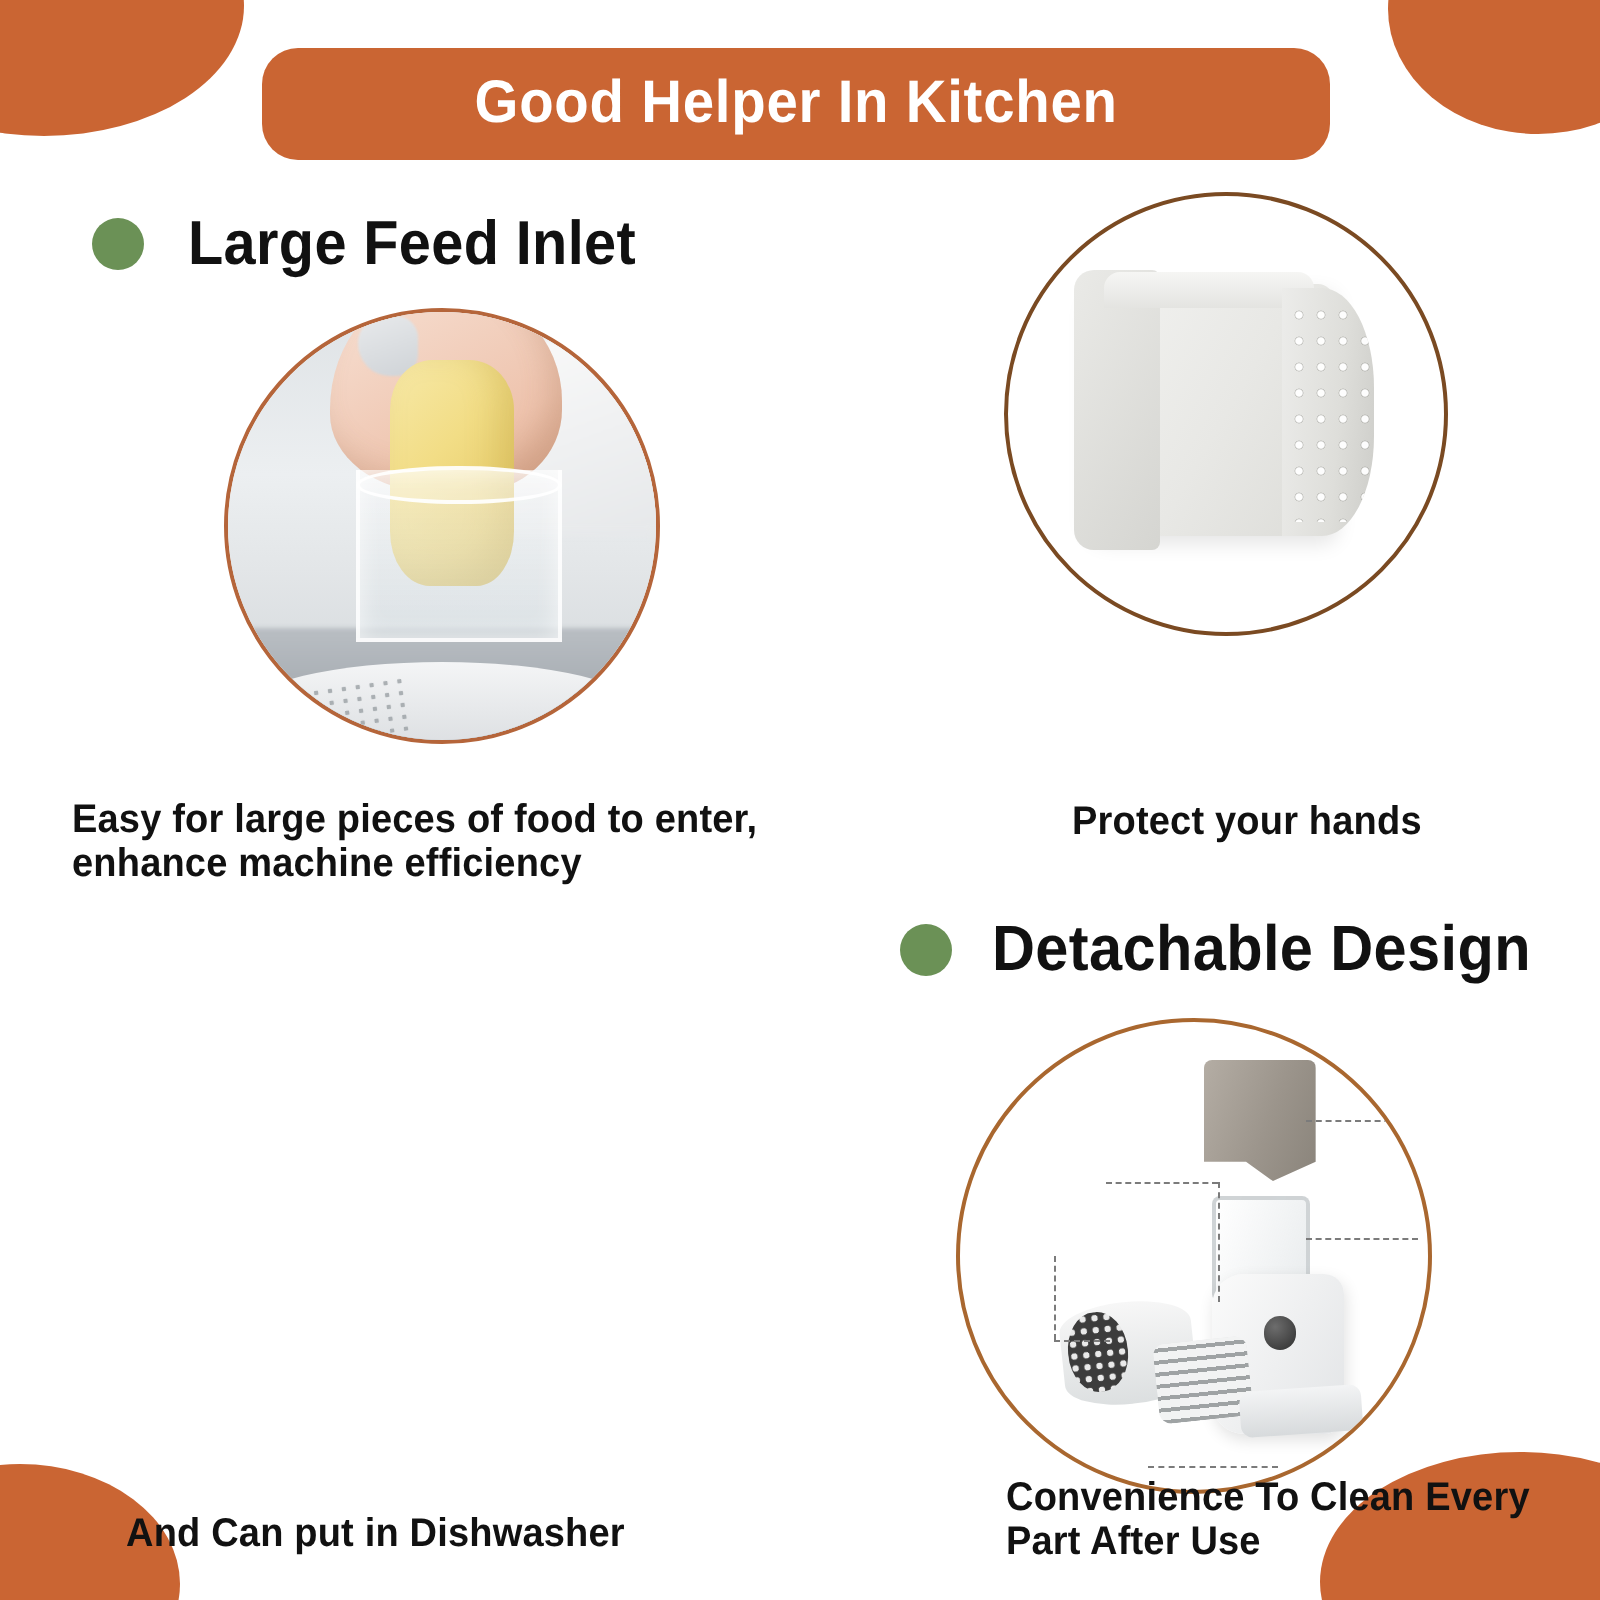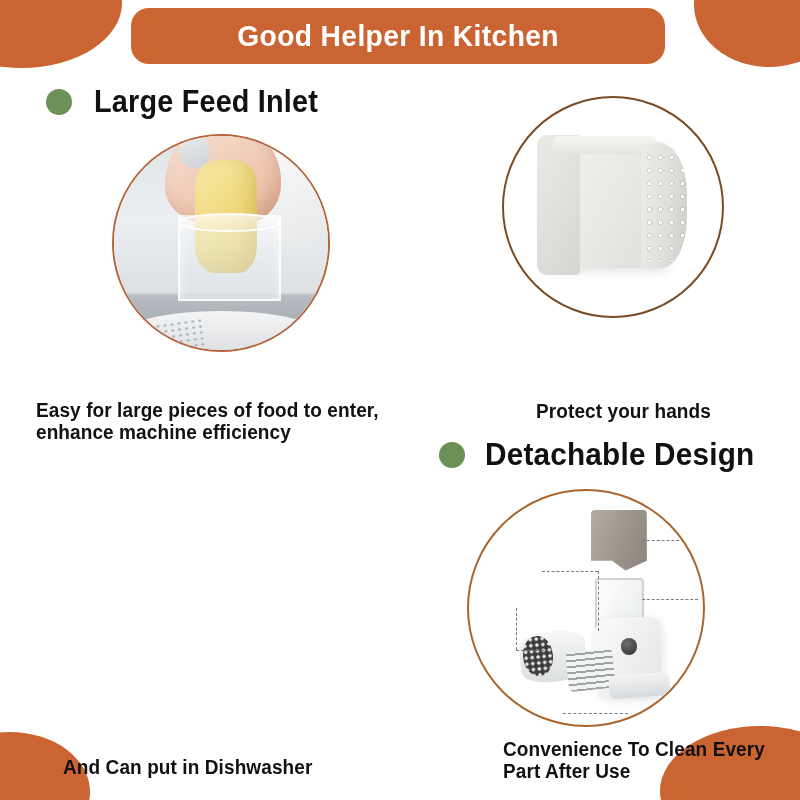--- a/index.html
+++ b/index.html
@@ -19,43 +19,43 @@
   
   .blob { position: absolute; background: #ca6533; border-radius: 50%; }
   .blob-tl { left: -78px;  top: -62px;  width: 200px; height: 130px; }
   .blob-tr { right: -44px; top: -58px;  width: 150px; height: 125px; }
   .blob-bl { left: -70px;  bottom: -52px; width: 160px; height: 120px; }
   .blob-br { right: -60px; bottom: -56px; width: 200px; height: 130px; }
 
   
   .title-pill {
     position: absolute;
-    left: 131px; top: 8px;
+    left: 131px; top: 24px;
     width: 534px; height: 56px;
     background: #ca6533;
     border-radius: 18px;
     display: flex; align-items: center; justify-content: center;
   }
   .title-text {
     color: #ffffff;
     font-size: 30px;
     font-weight: bold;
     letter-spacing: 0.4px;
     transform: scaleX(0.94);
     white-space: nowrap;
   }
 
   
   .feature { position: absolute; }
   .f0 { left: 0;   top: 84px;  width: 440px; }
   .f1 { left: 440px; top: 84px; width: 360px; }
   .f2 { left: 0;   top: 452px; width: 440px; }
-  .f3 { left: 421px; top: 436px; width: 368px; }
-
-  .head-row { display: flex; align-items: center; }
+  .f3 { left: 432px; top: 436px; width: 368px; }
+
+  .head-row { display: flex; align-items: center; margin-top: 20px; }
   .f0 .head-row { padding-left: 46px; }
   .f1 .head-row { padding-left: 36px; }
   .f2 .head-row { padding-left: 44px; }
   .f3 .head-row { padding-left: 18px; }
 
   .bullet {
     width: 26px; height: 26px;
     border-radius: 50%;
     background: #6b9156;
     flex: 0 0 auto;

